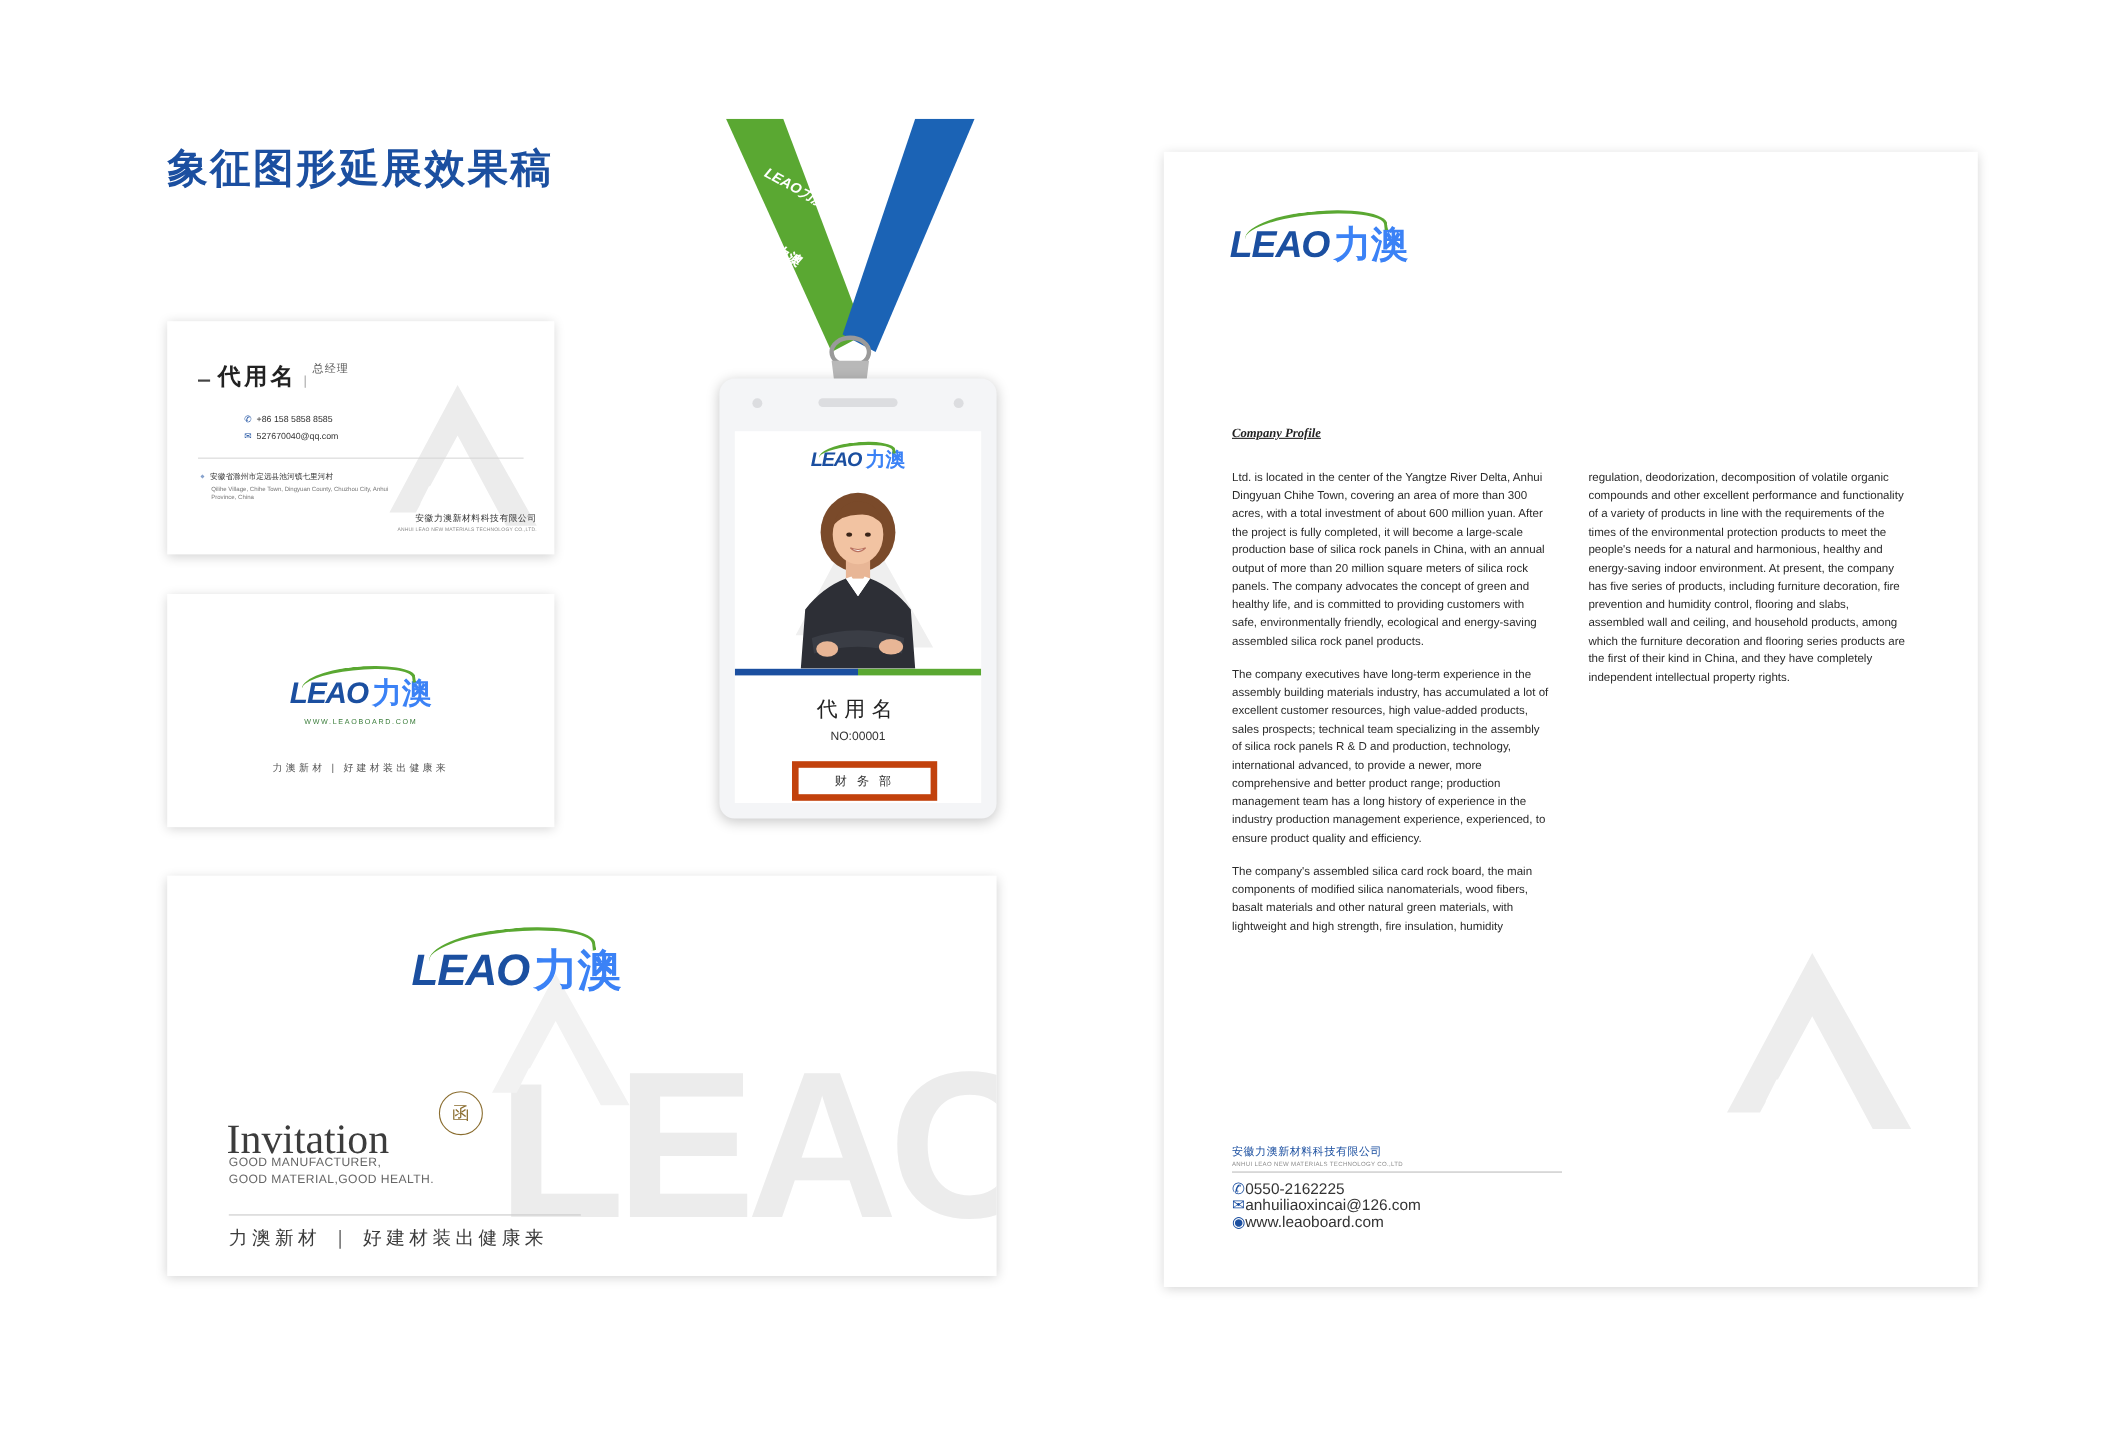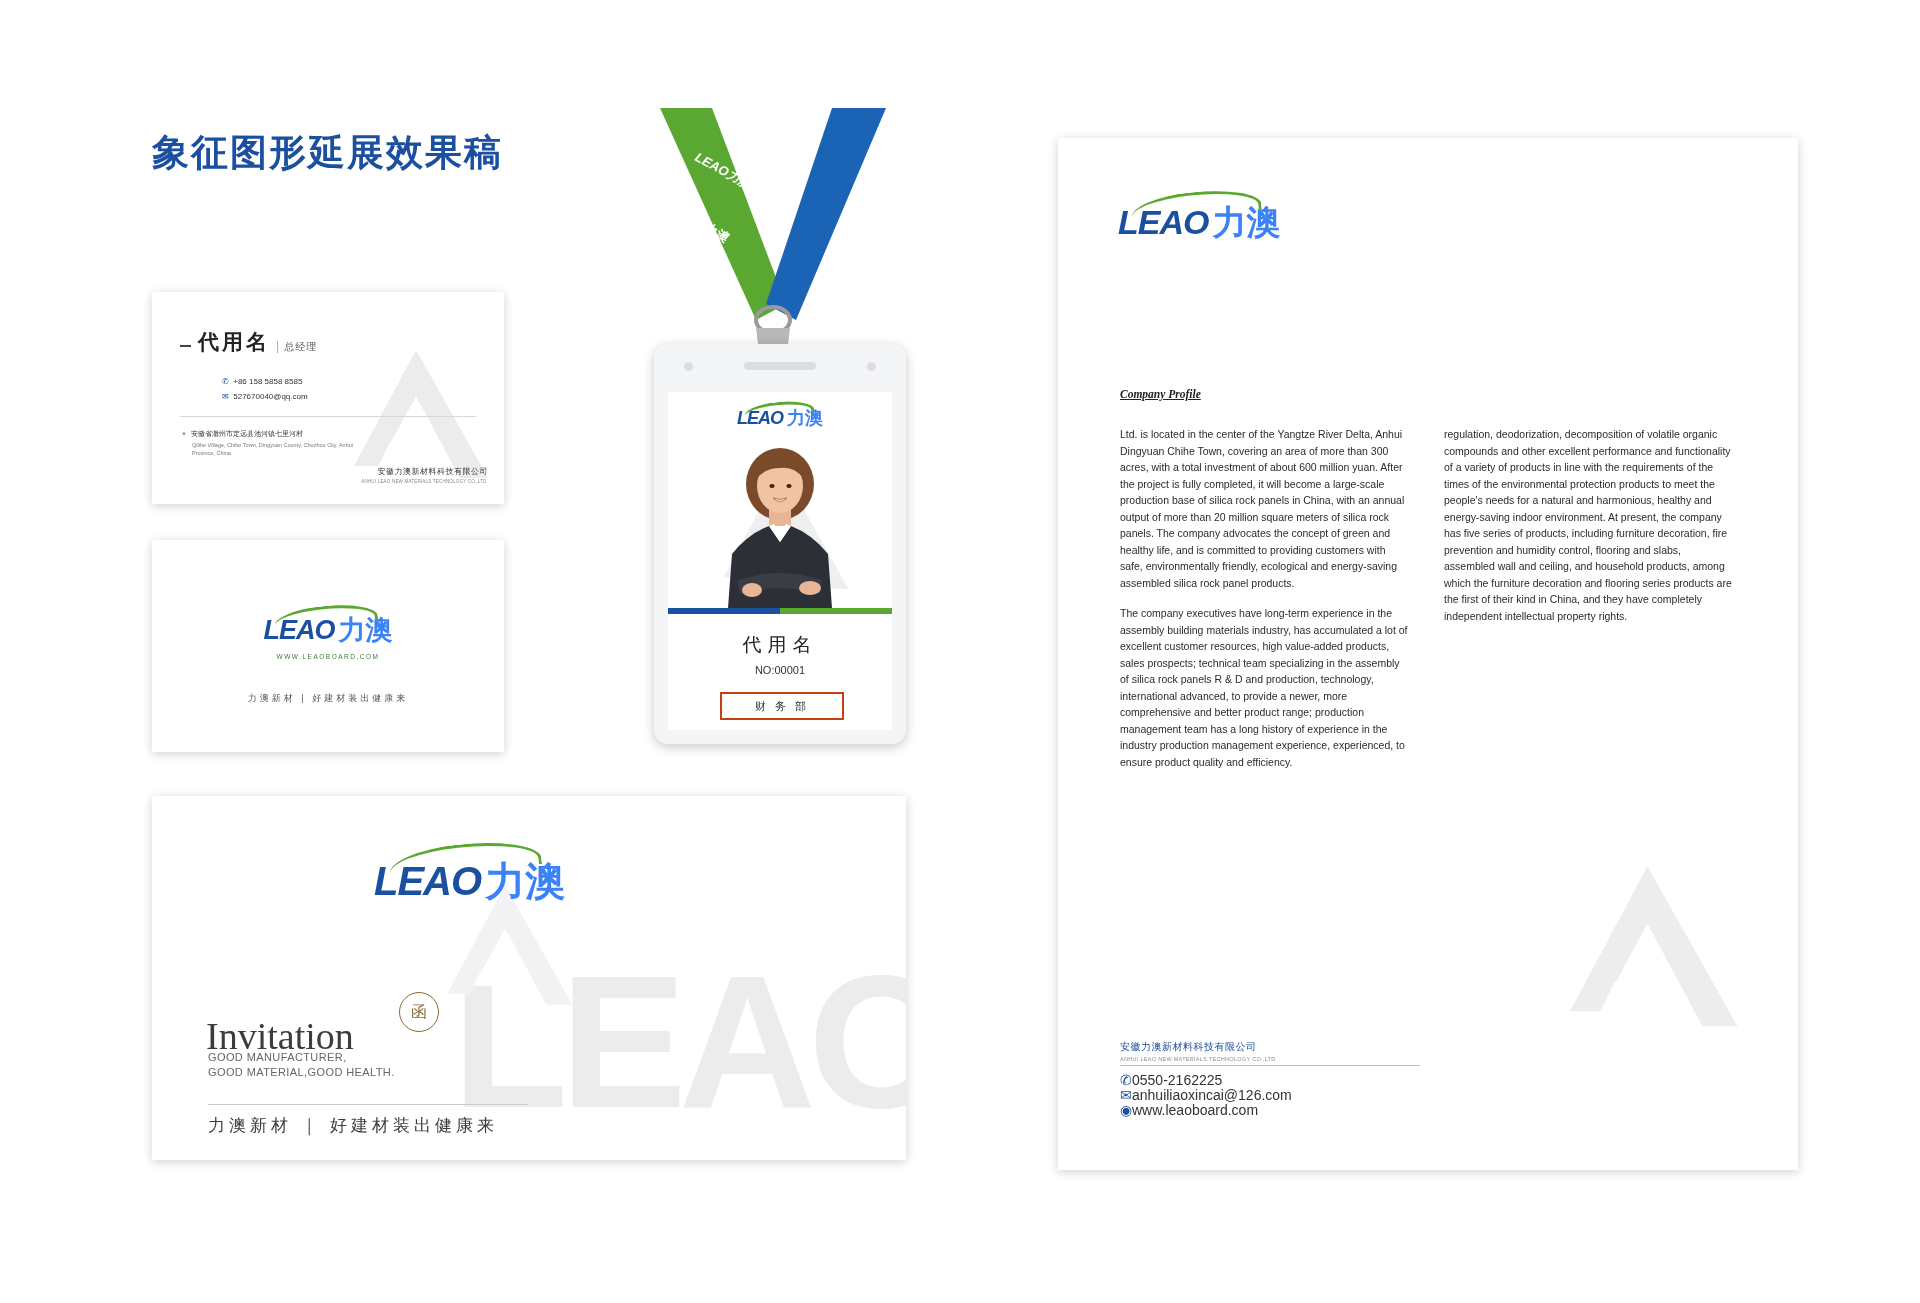--- a/index.html
+++ b/index.html
@@ -62,21 +62,21 @@
     color: #222;
   }
   #bcard-front .bc-sep {
     color: #aaa;
     font-size: 12px;
     margin: 0 5px 3px 6px;
   }
   #bcard-front .bc-role {
     font-size: 10px;
     color: #555;
-    margin-bottom: 2px;
+    margin-bottom: 14px;
     letter-spacing: 1px;
   }
   #bcard-front .bc-contact {
     position: absolute;
     left: 30px;
     top: 82px;
     font-size: 8px;
     color: #333;
     line-height: 15px;
     margin-left: 40px;
@@ -300,21 +300,21 @@
     text-align: center;
     font-size: 11px;
     color: #333;
   }
   .badge-dept {
     position: absolute;
     left: 52px;
     top: 300px;
     width: 120px;
     height: 24px;
-    border: 2px solid #c2410c;
+    border: 6px solid #c2410c;
     font-size: 11px;
     letter-spacing: 3px;
     color: #333;
     display: flex;
     align-items: center;
     justify-content: center;
   }
   .badge-slot {
     position: absolute;
     left: 50%;
@@ -596,20 +596,21 @@
       <span class="swoosh"></span>
       <span class="en">LEAO</span><span class="cn">力澳</span>
     </span>
   </div>
 
   <div class="lh-subtitle">Company Profile</div>
 
   <div class="lh-col left">
     <p>Ltd. is located in the center of the Yangtze River Delta, Anhui Dingyuan Chihe Town, covering an area of more than 300 acres, with a total investment of about 600 million yuan. After the project is fully completed, it will become a large-scale production base of silica rock panels in China, with an annual output of more than 20 million square meters of silica rock panels. The company advocates the concept of green and healthy life, and is committed to providing customers with safe, environmentally friendly, ecological and energy-saving assembled silica rock panel products.</p>
     <p>The company executives have long-term experience in the assembly building materials industry, has accumulated a lot of excellent customer resources, high value-added products, sales prospects; technical team specializing in the assembly of silica rock panels R &amp; D and production, technology, international advanced, to provide a newer, more comprehensive and better product range; production management team has a long history of experience in the industry production management experience, experienced, to ensure product quality and efficiency.</p>
+    <p>The company's assembled silica card rock board, the main components of modified silica nanomaterials, wood fibers, basalt materials and other natural green materials, with lightweight and high strength, fire insulation, humidity</p>
   </div>
 
   <div class="lh-col right">
     <p>regulation, deodorization, decomposition of volatile organic compounds and other excellent performance and functionality of a variety of products in line with the requirements of the times of the environmental protection products to meet the people's needs for a natural and harmonious, healthy and energy-saving indoor environment. At present, the company has five series of products, including furniture decoration, fire prevention and humidity control, flooring and slabs, assembled wall and ceiling, and household products, among which the furniture decoration and flooring series products are the first of their kind in China, and they have completely independent intellectual property rights.</p>
   </div>
 
   <div class="lh-footer">
     <div class="lh-foot-cn">安徽力澳新材料科技有限公司</div>
     <div class="lh-foot-en">ANHUI LEAO NEW MATERIALS TECHNOLOGY CO.,LTD</div>
     <div class="lh-foot-line"></div>

